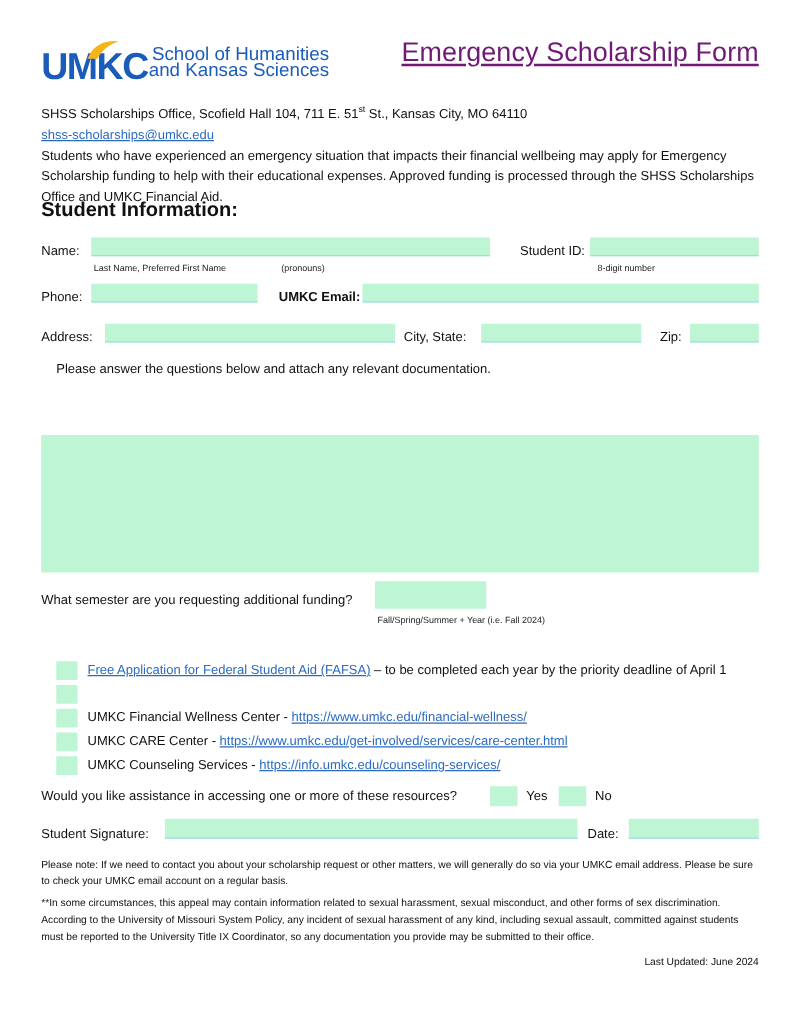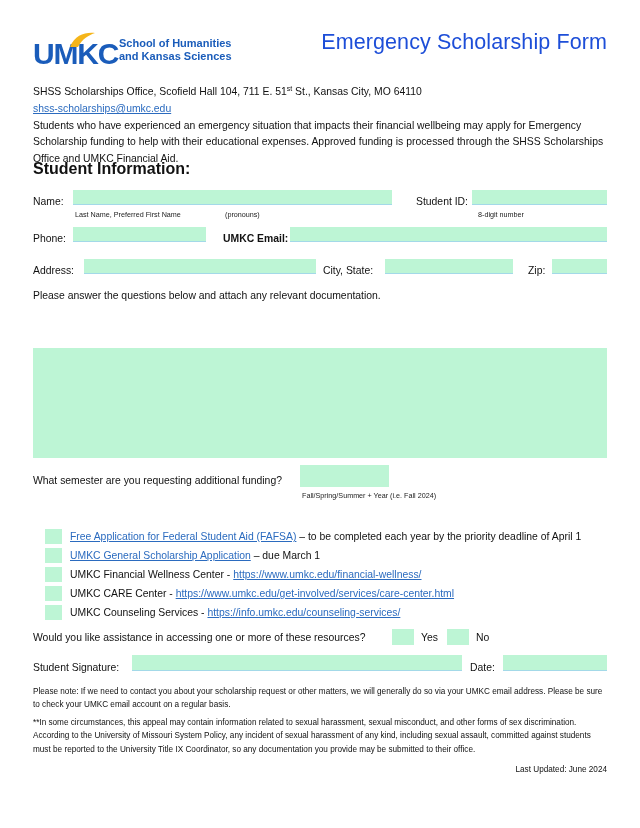--- a/index.html
+++ b/index.html
@@ -19,27 +19,28 @@
   .logo-mark{position:relative;width:78px;height:34px;}
   .logo-umkc{
     font-family:"Liberation Sans", sans-serif;
     font-weight:bold;font-size:30px;line-height:30px;
     color:#1a5cba;letter-spacing:-1.2px;
     position:absolute;left:0;top:5px;
   }
   .logo-swoosh{position:absolute;left:36px;top:-2px;width:34px;height:16px;}
   .logo-sub{
     margin-left:8px;margin-top:3px;
-    font-weight:bold;font-size:11px;line-height:13.4px;
+    font-weight:normal;font-size:15px;line-height:13.4px;
     color:#1a5cba;
+    text-align:right;
   }
   .form-title{
     position:absolute;right:0;top:0;
-    font-size:21.5px;font-weight:normal;color:#1d4ed8;
-    letter-spacing:0.1px;white-space:nowrap;
+    font-size:21.5px;font-weight:normal;color:#701a75;
+    letter-spacing:0.1px;white-space:nowrap;text-decoration:underline;
   }
 
   
   .addr{position:absolute;left:33px;top:81px;font-size:10.4px;line-height:15px;color:#111;}
   .addr sup{font-size:7px;vertical-align:super;}
   .email-link{display:block;margin-top:2px;color:#2b6bbf;text-decoration:underline;font-size:10.4px;}
 
   
   .intro{position:absolute;left:33px;top:118px;width:573px;font-size:10.4px;line-height:16.4px;color:#111;}
 
@@ -54,21 +55,21 @@
   }
   .lbl{position:absolute;font-size:10.4px;color:#111;white-space:nowrap;}
   .hint{position:absolute;font-size:7.2px;color:#222;white-space:nowrap;}
 
   
   .bigbox{
     position:absolute;left:33px;top:348px;width:574px;height:110px;
     background:#bdf5d5;border:none;box-sizing:border-box;
   }
 
-  .para{position:absolute;font-size:10.4px;line-height:16.4px;color:#111;}
+  .para{position:absolute;font-size:10.4px;line-height:16.4px;color:#111;margin-left:12px;}
 
   
   .chk{
     position:absolute;width:17px;height:15px;
     background:#bdf5d5;box-sizing:border-box;
   }
   .res-item{position:absolute;font-size:10.4px;line-height:15px;color:#111;white-space:nowrap;}
   .lnk{color:#2b6bbf;text-decoration:underline;}
 
   
@@ -135,21 +136,20 @@
 
   <div class="lbl" style="left:33px;top:475px;">What semester are you requesting additional funding?</div>
   <div class="fld" style="left:300px;top:465px;width:89px;height:22px;border-bottom:none;"></div>
   <div class="hint" style="left:302px;top:491px;">Fall/Spring/Summer + Year (i.e. Fall 2024)</div>
 
 
   <div class="chk" style="left:45px;top:529px;"></div>
   <div class="res-item" style="left:70px;top:529px;"><a class="lnk" href="#">Free Application for Federal Student Aid (FAFSA)</a><span> – to be completed each year by the priority deadline of April 1</span></div>
 
   <div class="chk" style="left:45px;top:548px;"></div>
-  <div class="res-item" style="left:70px;top:548px;"><a class="lnk" href="#">UMKC General Scholarship Application</a><span> – due March 1</span></div>
 
   <div class="chk" style="left:45px;top:567px;"></div>
   <div class="res-item" style="left:70px;top:567px;"><span>UMKC Financial Wellness Center - </span><a class="lnk" href="#">https://www.umkc.edu/financial-wellness/</a></div>
 
   <div class="chk" style="left:45px;top:586px;"></div>
   <div class="res-item" style="left:70px;top:586px;"><span>UMKC CARE Center - </span><a class="lnk" href="#">https://www.umkc.edu/get-involved/services/care-center.html</a></div>
 
   <div class="chk" style="left:45px;top:605px;"></div>
   <div class="res-item" style="left:70px;top:605px;"><span>UMKC Counseling Services - </span><a class="lnk" href="#">https://info.umkc.edu/counseling-services/</a></div>
 

